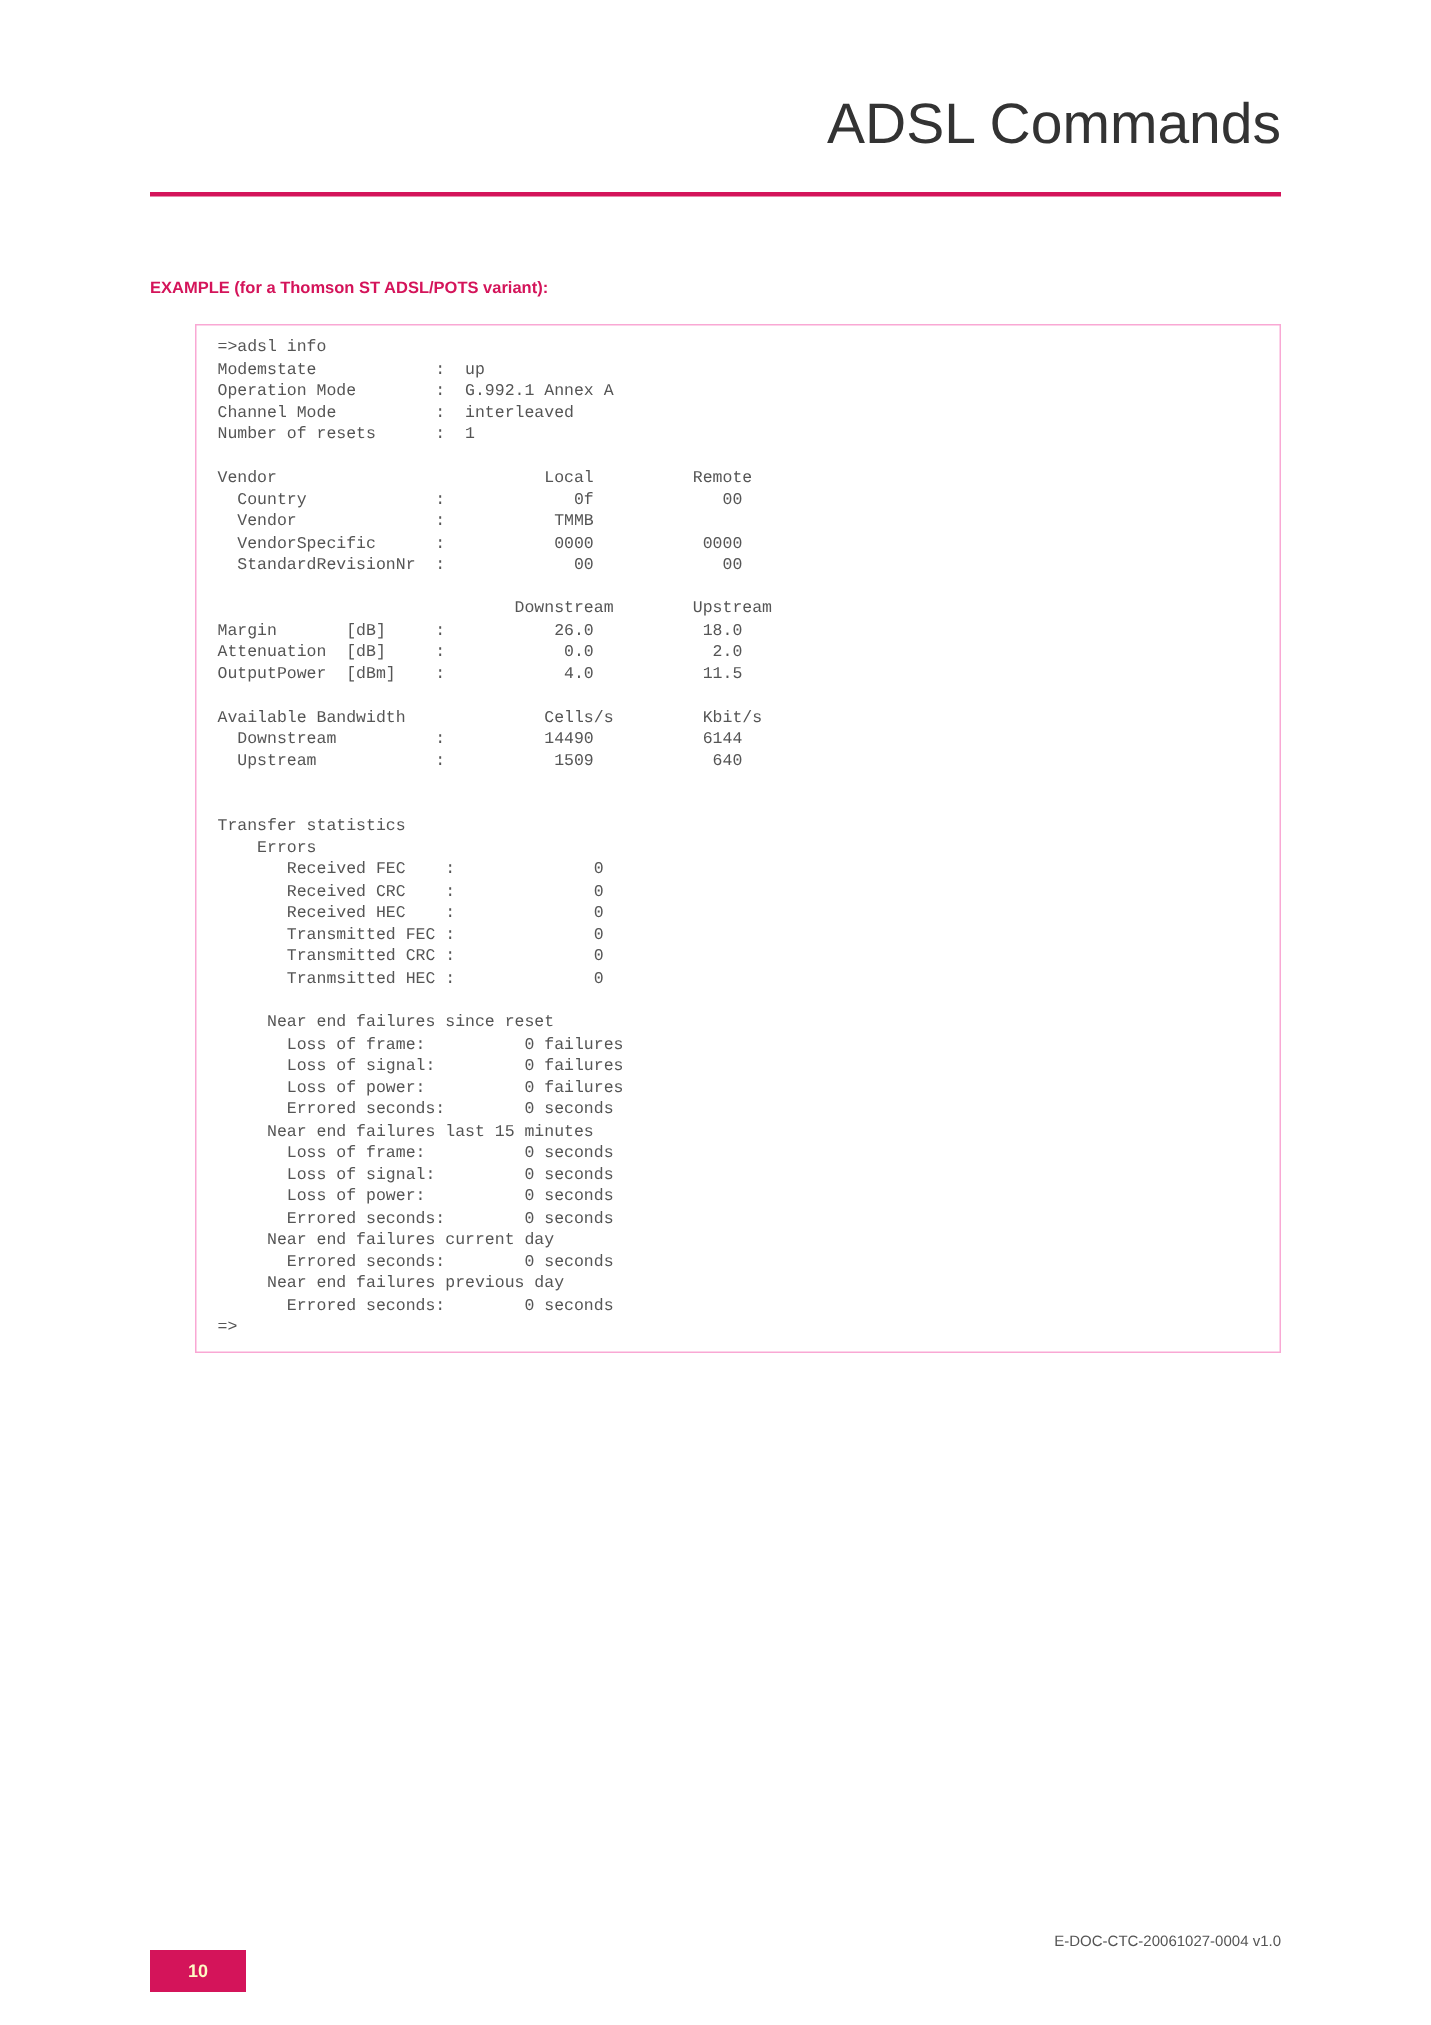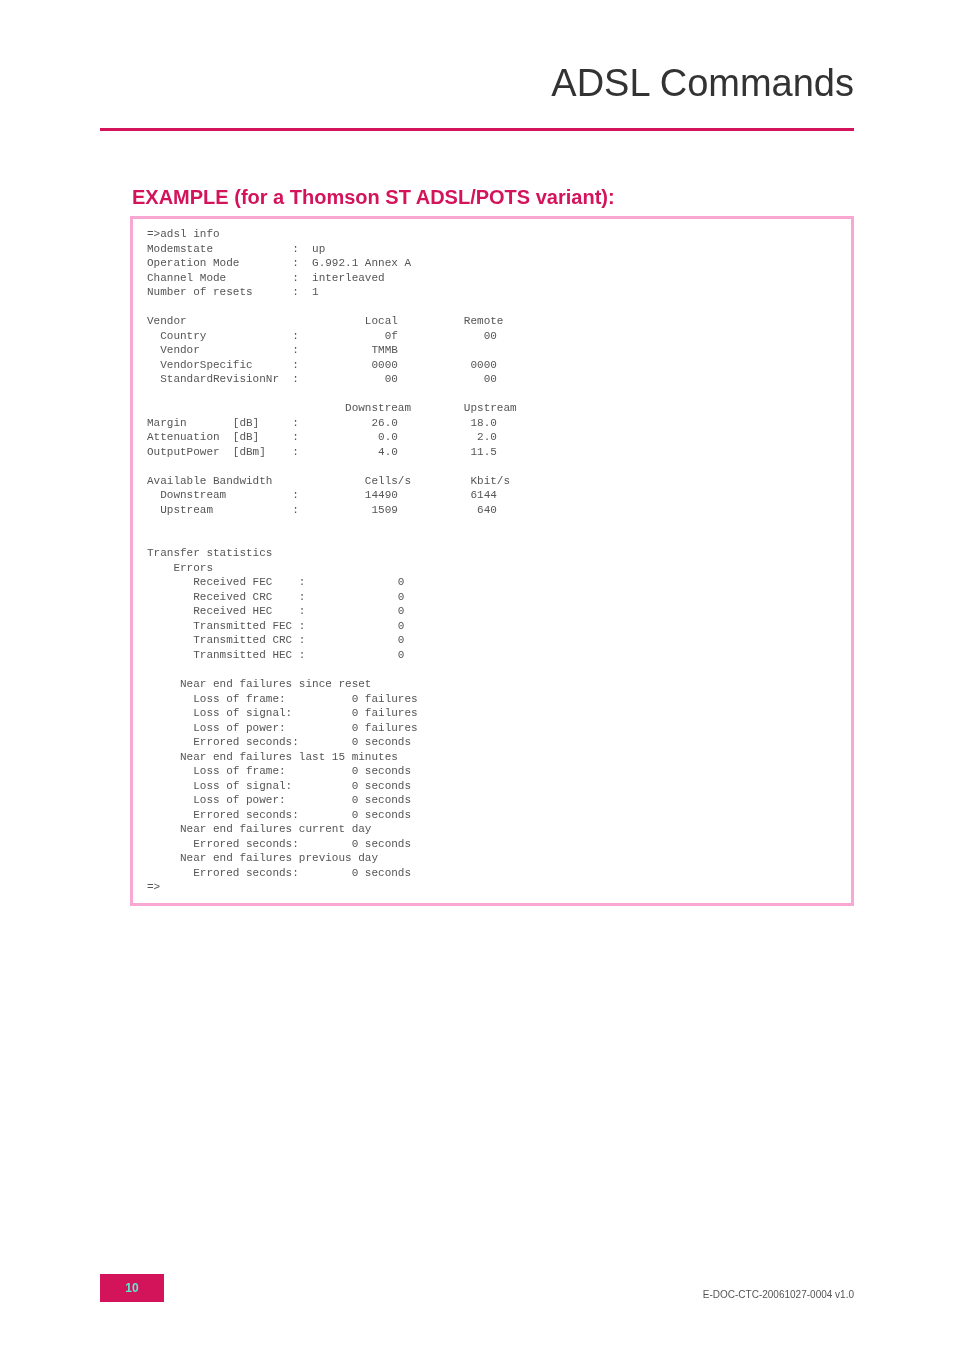--- a/index.html
+++ b/index.html
@@ -24,47 +24,46 @@
     right: 100px;
     font-size: 38px;
     font-weight: normal;
     color: #333;
     font-family: Liberation Sans, sans-serif;
   }
   .example-heading {
     position: absolute;
     top: 186px;
     left: 100px;
-    font-size: 20px;
+    font-size: 11px;
     font-weight: bold;
     color: #d4145a;
-    margin-left: 32px;
   }
   .code-box {
     position: absolute;
     top: 216px;
     left: 130px;
     right: 100px;
-    border: 3px solid #f9a8d4;
+    border: 1px solid #f9a8d4;
     padding: 8px 14px 8px 14px;
     background: #fff;
     font-family: "Courier New", Courier, monospace;
     font-size: 11px;
     line-height: 1.32;
     white-space: pre;
     color: #555;
   }
   .page-number-tab {
     position: absolute;
-    bottom: 48px;
+    bottom: 22px;
     left: 100px;
     width: 64px;
     height: 28px;
     background: #d4145a;
-    color: #5eead4;
+    color: #fef9c3;
     display: flex;
     align-items: center;
     justify-content: center;
     font-size: 12px;
     font-weight: bold;
   }
   .doc-id {
     position: absolute;
     bottom: 50px;
     right: 100px;

